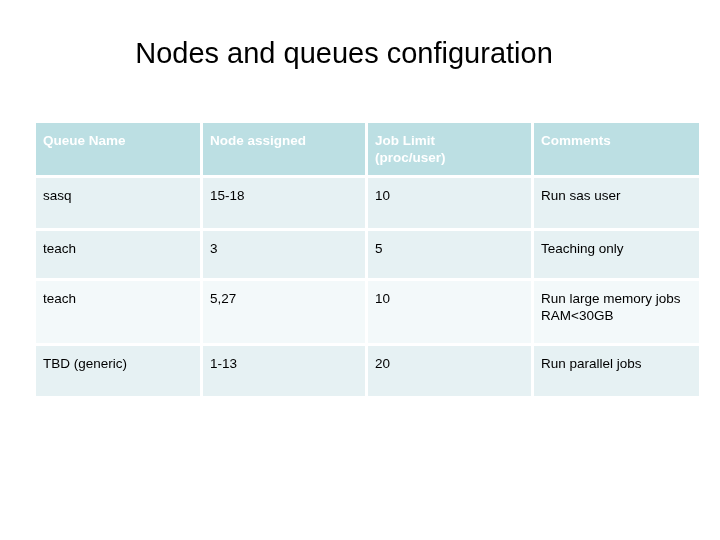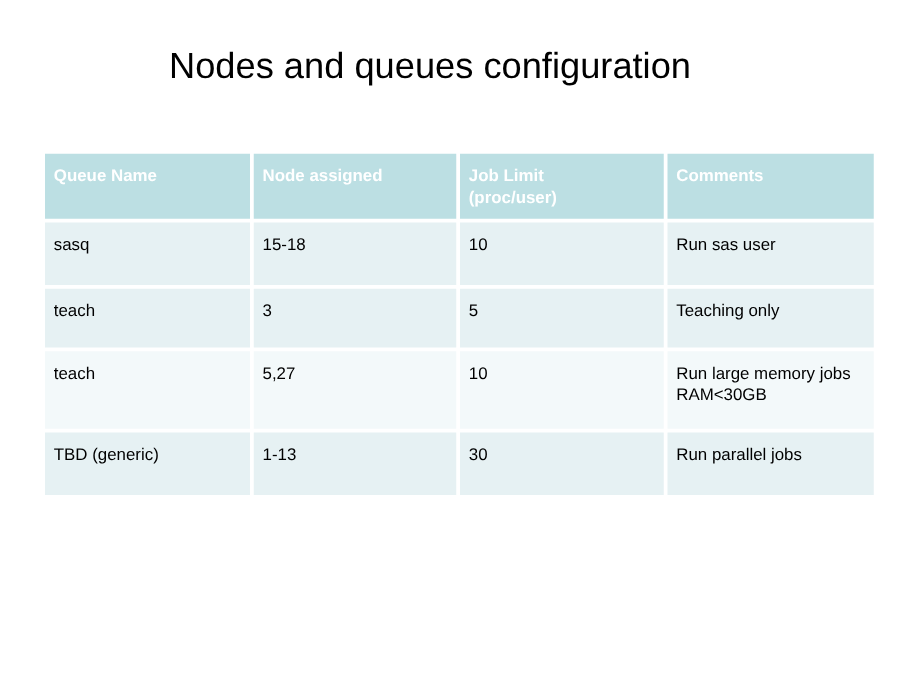--- a/index.html
+++ b/index.html
@@ -131,20 +131,20 @@
         </tr>
         <tr class="row-b h-r4">
           <td>teach</td>
           <td>5,27</td>
           <td>10</td>
           <td>Run large memory jobs RAM&lt;30GB</td>
         </tr>
         <tr class="row-a h-r5">
           <td>TBD (generic)</td>
           <td>1-13</td>
-          <td>30</td>
+          <td>20</td>
           <td>Run parallel jobs</td>
         </tr>
       </tbody>
     </table>
   </div>
 
 </div>
 
 </body></html>

